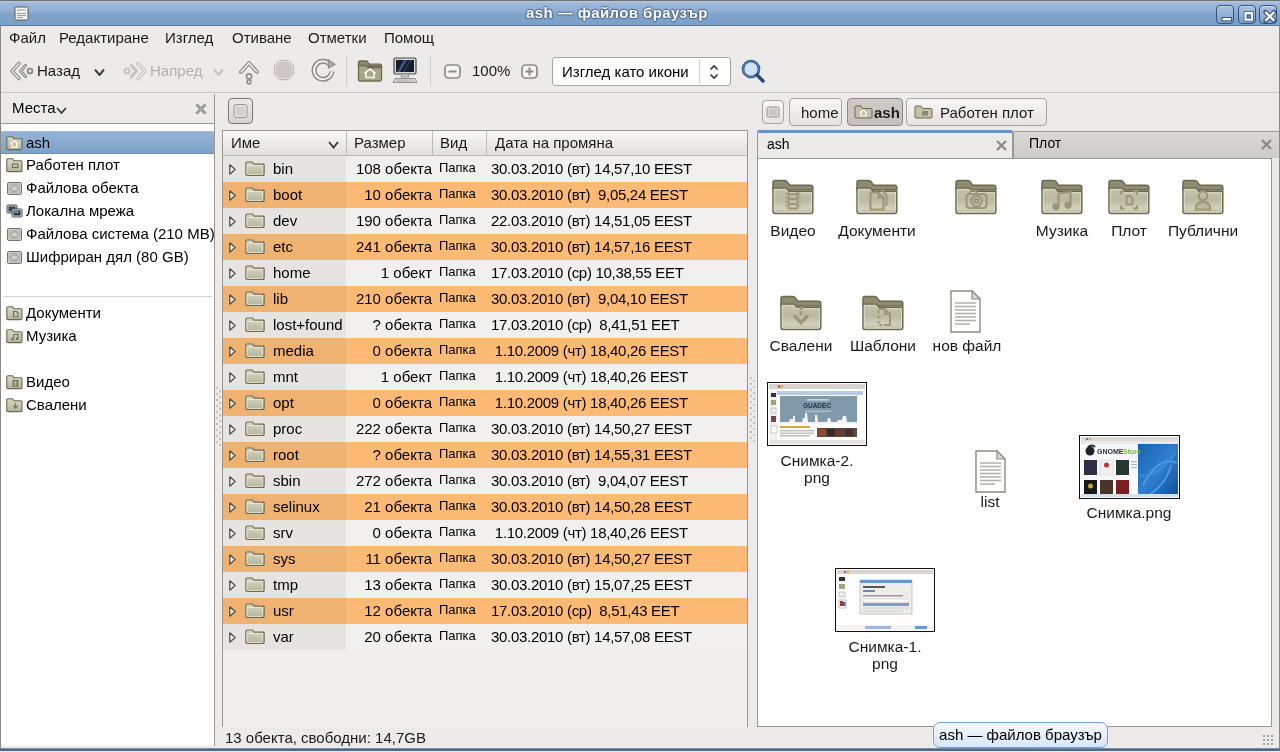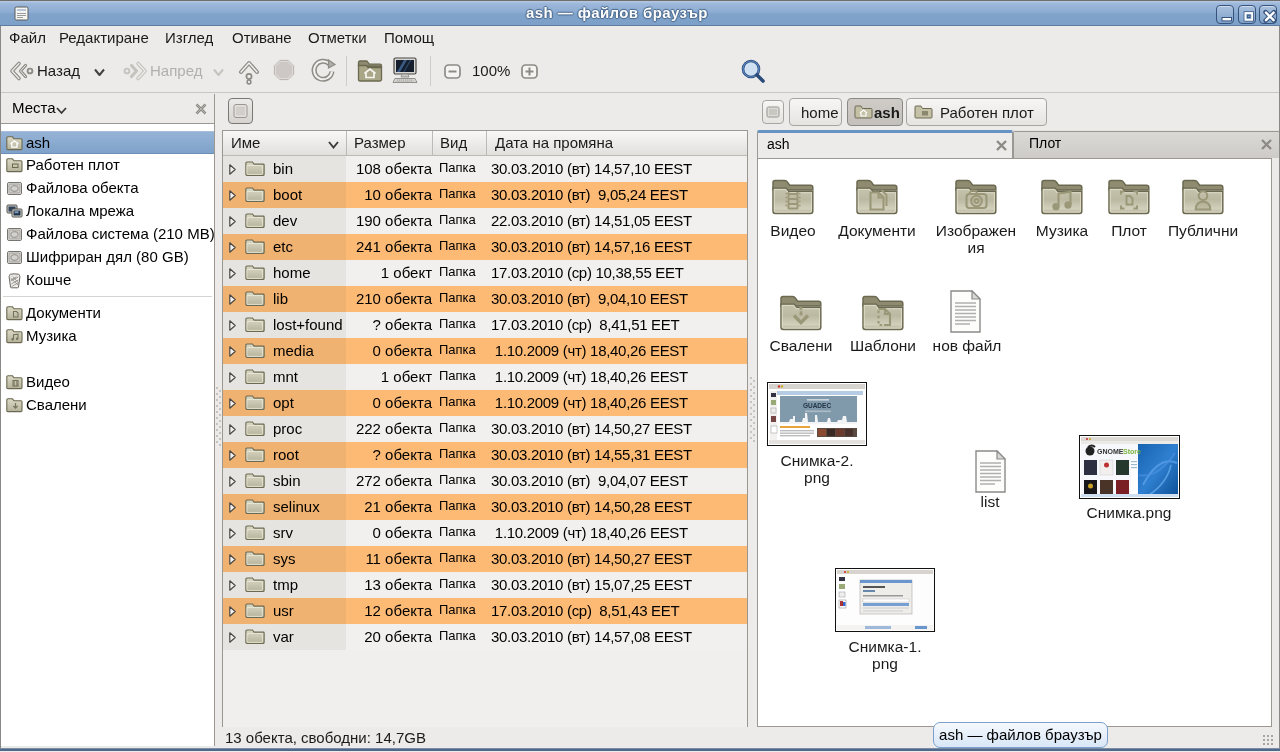--- a/index.html
+++ b/index.html
@@ -207,20 +207,28 @@
   <div class="tsep abs" style="left:430px"></div>
   <svg class="abs" style="left:444px;top:15px" width="17" height="15" viewBox="0 0 17 15">
       <rect x="1" y="1" width="15" height="13" rx="3.5" fill="#f5f4f2" stroke="#8e8b86" stroke-width="1.7"></rect>
       <path d="M4.5 7.5 H12.5" stroke="#8e8b86" stroke-width="2"></path>
     </svg>
   <div class="tool-label abs" style="left:472px;top:13px">100%</div>
   <svg class="abs" style="left:521px;top:15px" width="17" height="15" viewBox="0 0 17 15">
       <rect x="1" y="1" width="15" height="13" rx="3.5" fill="#f5f4f2" stroke="#8e8b86" stroke-width="1.7"></rect>
       <path d="M4.5 7.5 H12.5 M8.5 3.5 V11.5" stroke="#8e8b86" stroke-width="2"></path>
     </svg>
+  <div id="combo" class="abs">
+    <div class="ctext abs">Изглед като икони</div>
+    <div class="cdiv abs"></div>
+    <svg class="abs" style="left:153px;top:5px" width="16" height="18" viewBox="0 0 16 18">
+      <path d="M4.5 6.5 L8 2.8 L11.5 6.5" fill="none" stroke="#44423f" stroke-width="1.8" stroke-linejoin="round"></path>
+      <path d="M4.5 11.5 L8 15.2 L11.5 11.5" fill="none" stroke="#44423f" stroke-width="1.8" stroke-linejoin="round"></path>
+    </svg>
+  </div>
   <svg class="abs" style="left:738px;top:8px" width="30" height="30" viewBox="0 0 30 30">
     <circle cx="13" cy="12" r="8" fill="#cfe0f2" stroke="#2a4a7a" stroke-width="2.6"></circle>
     <circle cx="13" cy="12" r="8" fill="none" stroke="#5b87c2" stroke-width="1.2"></circle>
     <path d="M19 18 L25 24" stroke="#2a4a7a" stroke-width="3.6" stroke-linecap="round"></path>
   </svg>
 </div>
 
 <div id="sidebar" class="abs">
   <div class="abs" style="left:11px;top:5px;font-size:15px">Места</div>
   <svg class="abs" style="left:54px;top:12px" width="13" height="9" viewBox="0 0 13 9">
@@ -272,28 +280,20 @@
         </svg>
         <div class="lbl">Файлова система (210 MB)</div>
       </div>
     <div class="srow" style="top:122px">
         <svg width="17" height="17" viewBox="0 0 17 17">
         <rect x="1.5" y="2.5" width="14" height="12" rx="1.5" fill="#e8e7e4" stroke="#77756f"></rect>
         <rect x="3" y="4" width="11" height="9" rx="1" fill="#d4d2ce" stroke="#a09d97"></rect>
         <ellipse cx="8.5" cy="8.5" rx="3.6" ry="2.8" fill="none" stroke="#a09d97" stroke-width="1.2"></ellipse>
         </svg>
         <div class="lbl">Шифриран дял (80 GB)</div>
-      </div>
-    <div class="srow" style="top:145px">
-        <svg width="17" height="17" viewBox="0 0 17 17">
-        <ellipse cx="8.5" cy="3.6" rx="5.5" ry="1.8" fill="#e6e5e2" stroke="#6a6862"></ellipse>
-        <path d="M3 4.2 L4.5 15 Q4.6 15.8 5.5 15.8 L11.5 15.8 Q12.4 15.8 12.5 15 L14 4.2" fill="#efeeec" stroke="#6a6862"></path>
-        <path d="M4.5 6 L12.7 13.5 M4.9 9 L12.1 5.2 M5.2 12 L12.4 8.0 M5.6 14.5 L11.9 11 M7 4.8 L12.3 10.8 M10.5 4.9 L4.8 8" stroke="#8a8882" stroke-width="0.8"></path>
-        </svg>
-        <div class="lbl">Кошче</div>
       </div>
     <div style="position:absolute;left:2px;top:172px;width:209px;height:1px;background:#d6d4d0"></div>
     <div class="srow" style="top:178px">
         <svg width="17" height="17" viewBox="0 0 17 17">
           <use href="#xfolder"></use>
           <path d="M7.5 6.5 L10.5 6.5 L12 8 L12 12 L7.5 12 Z" fill="none" stroke="#76735c" stroke-width="1.1"></path>
         </svg>
         <div class="lbl">Документи</div>
       </div>
     <div class="srow" style="top:201px">
@@ -650,21 +650,20 @@
 <div class="ilabel" style="left:59px;top:63px;width:120px">Документи</div>
 <div class="abs" style="left:195px;top:14px"><svg width="46" height="42" viewBox="0 0 46 42">
         <use href="#bigfolder"></use>
         <g fill="none" stroke="#9b9879" stroke-width="2.1">
           <rect x="13.5" y="21" width="20" height="14" rx="3"></rect>
           <circle cx="23.5" cy="28" r="5.3"></circle>
           <circle cx="23.5" cy="28" r="2"></circle>
           <path d="M16 21 L18 17.8 L23 17.8 L24.2 21" stroke-width="1.9"></path>
         </g>
       </svg></div>
-<div class="ilabel" style="left:158px;top:63px;width:120px">Изображен<br>ия</div>
 <div class="abs" style="left:281px;top:14px"><svg width="46" height="42" viewBox="0 0 46 42">
         <use href="#bigfolder"></use>
         <g fill="none" stroke="#9b9879" stroke-width="2.1">
           <path d="M19.5 33.5 L19.5 20.5 L31.5 19 L31.5 31.8"></path>
           <circle cx="17" cy="33.7" r="2.6" fill="#9b9879"></circle>
           <circle cx="29" cy="32" r="2.6" fill="#9b9879"></circle>
         </g>
       </svg></div>
 <div class="ilabel" style="left:244px;top:63px;width:120px">Музика</div>
 <div class="abs" style="left:348px;top:14px"><svg width="46" height="42" viewBox="0 0 46 42">

